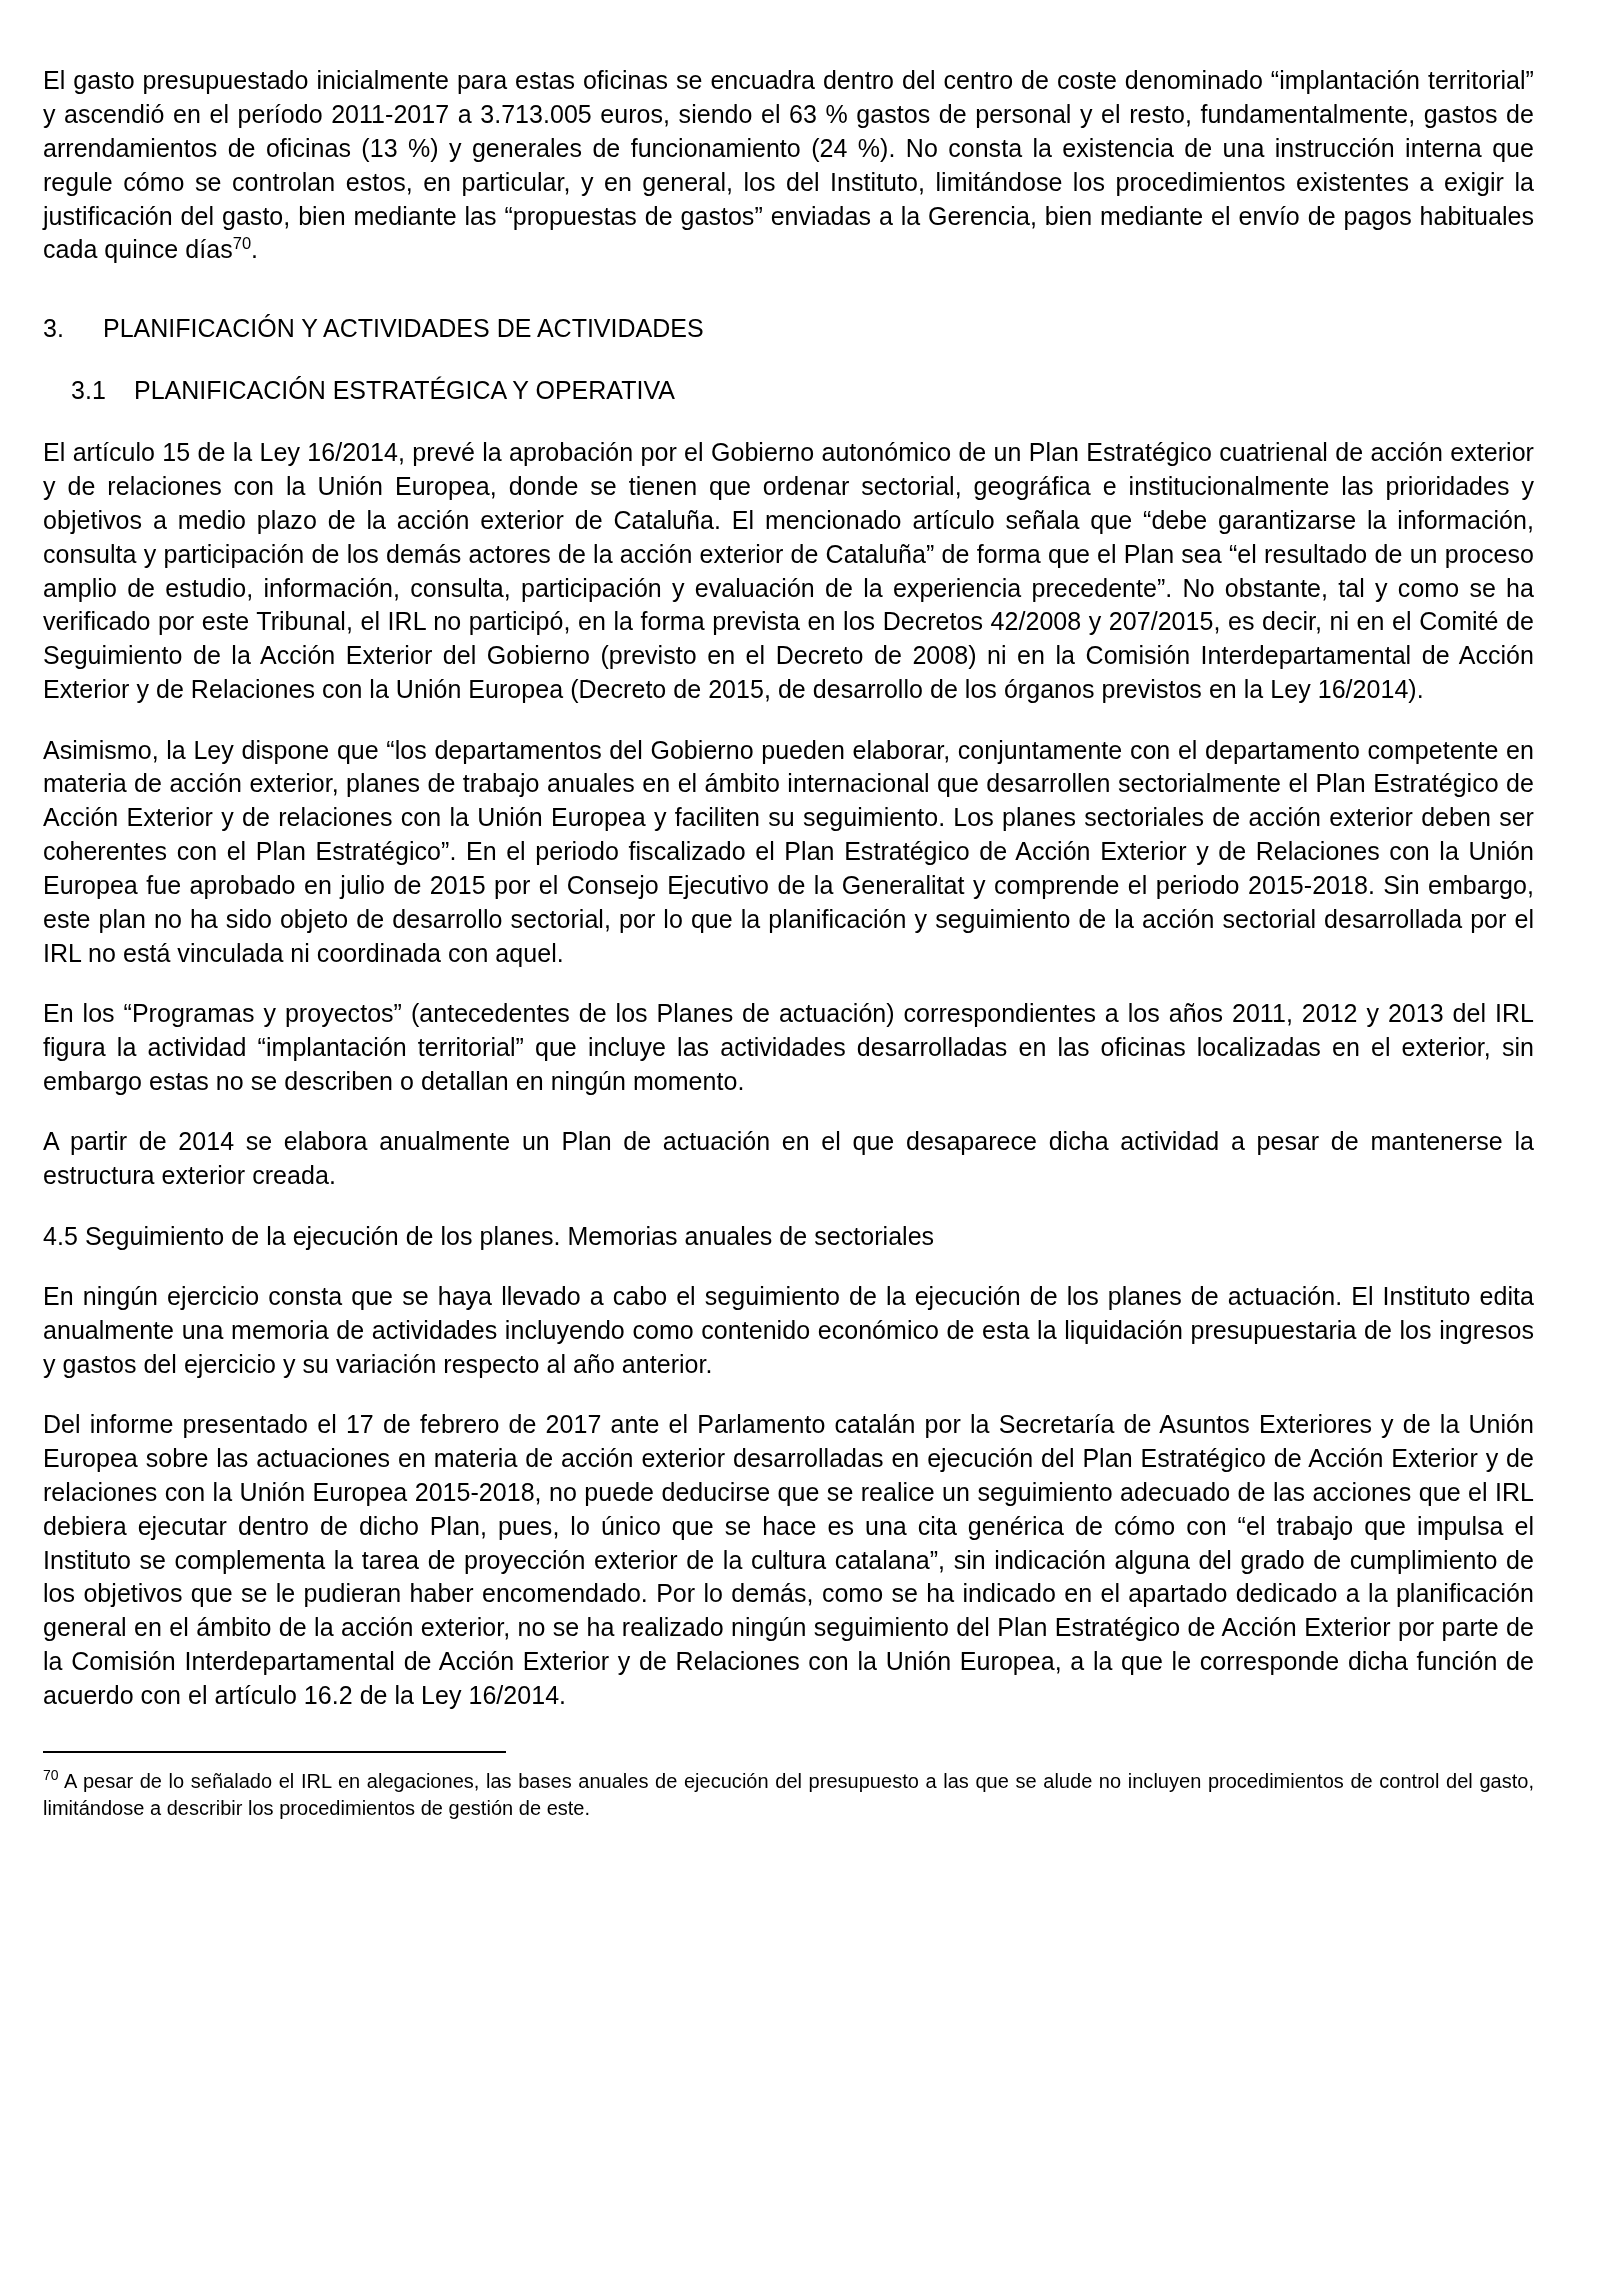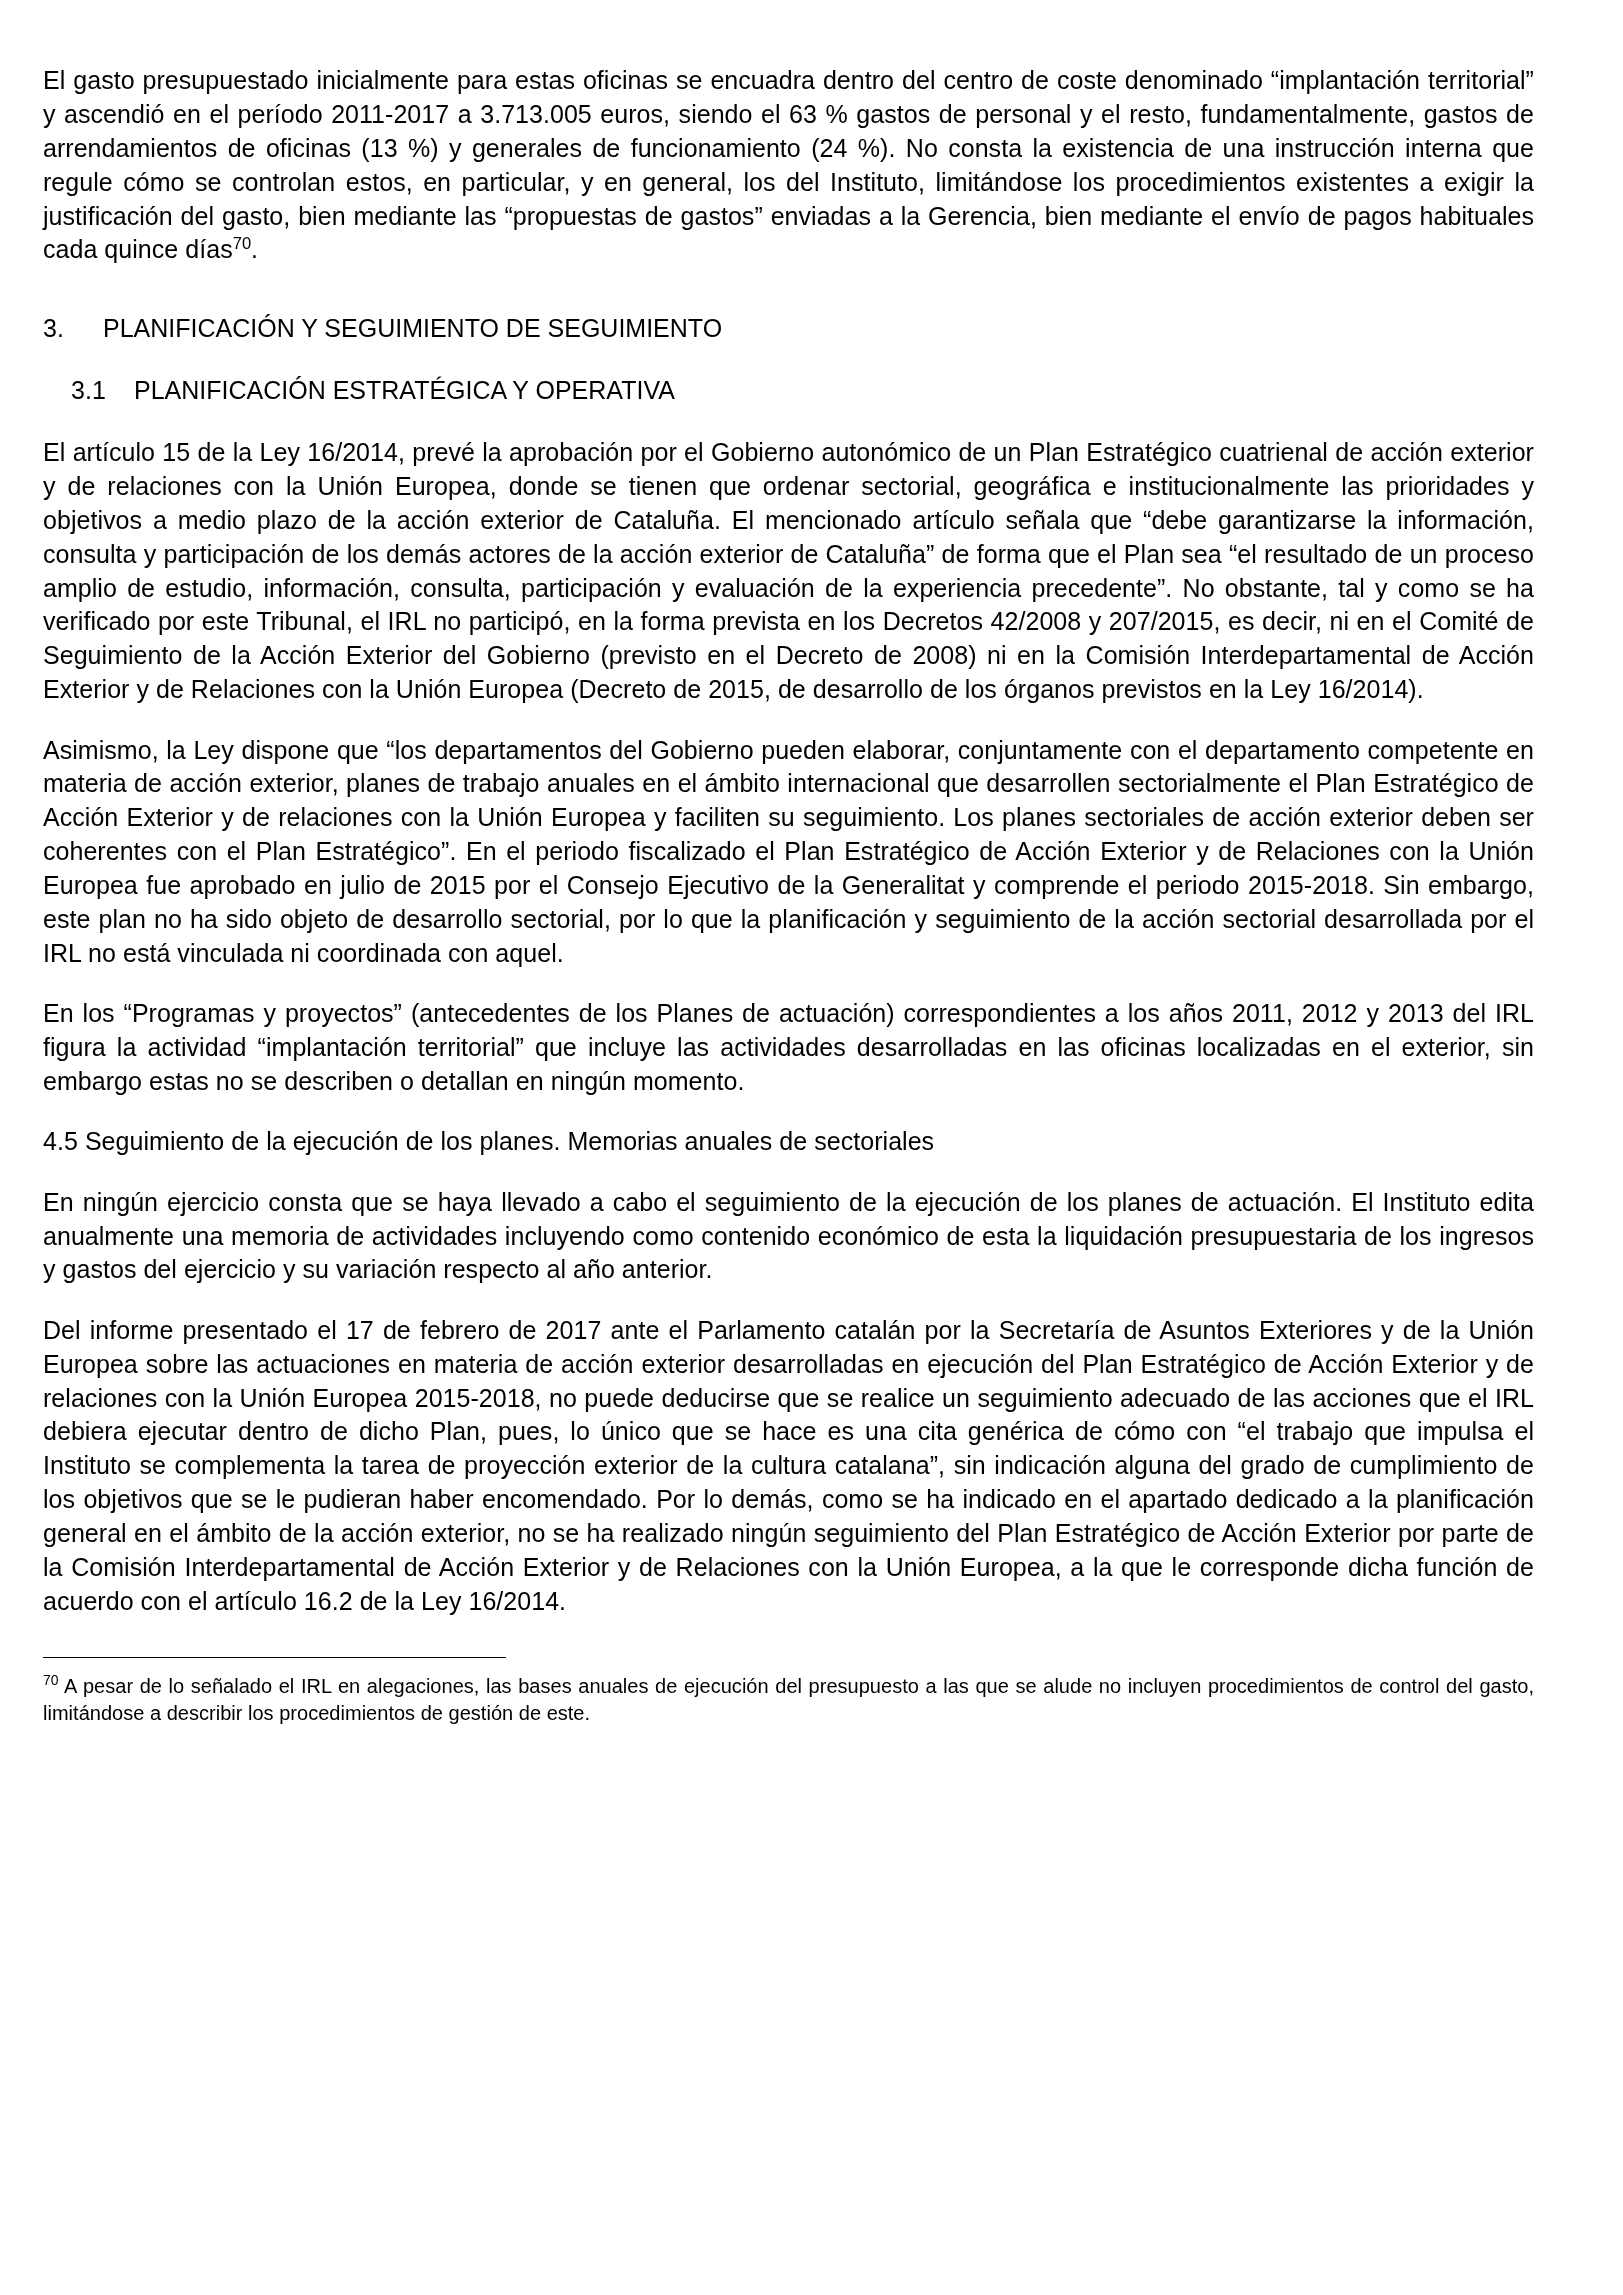--- a/index.html
+++ b/index.html
@@ -87,35 +87,36 @@
 </style>
 </head>
 <body>
 
 <div class="page">
 
   <p class="para"><span>El gasto presupuestado inicialmente para estas oficinas se encuadra dentro del centro de coste denominado “implantación territorial” y ascendió en el período 2011-2017 a 3.713.005 euros, siendo el 63 % gastos de personal y el resto, fundamentalmente, gastos de arrendamientos de oficinas (13 %) y generales de funcionamiento (24 %). No consta la existencia de una instrucción interna que regule cómo se controlan estos, en particular, y en general, los del Instituto, limitándose los procedimientos existentes a exigir la justificación del gasto, bien mediante las “propuestas de gastos” enviadas a la Gerencia, bien mediante el envío de pagos habituales cada quince días</span><sup>70</sup>.</p>
 
   <div class="heading-row sec-gap-top">
     <span class="heading-num">3.</span>
-    <span class="heading-text">PLANIFICACIÓN Y SEGUIMIENTO DE SEGUIMIENTO</span>
+    <span class="heading-text">PLANIFICACIÓN Y ACTIVIDADES DE ACTIVIDADES</span>
   </div>
 
   <div class="heading-row sec-gap-mid">
     <span class="heading-num sub">3.1</span>
     <span class="heading-text">PLANIFICACIÓN ESTRATÉGICA Y OPERATIVA</span>
   </div>
 
   <p class="para">El artículo 15 de la Ley 16/2014, prevé la aprobación por el Gobierno autonómico de un Plan Estratégico cuatrienal de acción exterior y de relaciones con la Unión Europea, donde se tienen que ordenar sectorial, geográfica e institucionalmente las prioridades y objetivos a medio plazo de la acción exterior de Cataluña. El mencionado artículo señala que “debe garantizarse la información, consulta y participación de los demás actores de la acción exterior de Cataluña” de forma que el Plan sea “el resultado de un proceso amplio de estudio, información, consulta, participación y evaluación de la experiencia precedente”. No obstante, tal y como se ha verificado por este Tribunal, el IRL no participó, en la forma prevista en los Decretos 42/2008 y 207/2015, es decir, ni en el Comité de Seguimiento de la Acción Exterior del Gobierno (previsto en el Decreto de 2008) ni en la Comisión Interdepartamental de Acción Exterior y de Relaciones con la Unión Europea (Decreto de 2015, de desarrollo de los órganos previstos en la Ley 16/2014).</p>
 
   <p class="para">Asimismo, la Ley dispone que “los departamentos del Gobierno pueden elaborar, conjuntamente con el departamento competente en materia de acción exterior, planes de trabajo anuales en el ámbito internacional que desarrollen sectorialmente el Plan Estratégico de Acción Exterior y de relaciones con la Unión Europea y faciliten su seguimiento. Los planes sectoriales de acción exterior deben ser coherentes con el Plan Estratégico”. En el periodo fiscalizado el Plan Estratégico de Acción Exterior y de Relaciones con la Unión Europea fue aprobado en julio de 2015 por el Consejo Ejecutivo de la Generalitat y comprende el periodo 2015-2018. Sin embargo, este plan no ha sido objeto de desarrollo sectorial, por lo que la planificación y seguimiento de la acción sectorial desarrollada por el IRL no está vinculada ni coordinada con aquel.</p>
 
 
   <p class="para">En los “Programas y proyectos” (antecedentes de los Planes de actuación) correspondientes a los años 2011, 2012 y 2013 del IRL figura la actividad “implantación territorial” que incluye las actividades desarrolladas en las oficinas localizadas en el exterior, sin embargo estas no se describen o detallan en ningún momento.</p>
 
+  <p class="para">A partir de 2014 se elabora anualmente un Plan de actuación en el que desaparece dicha actividad a pesar de mantenerse la estructura exterior creada.</p>
 
   <p class="para"><span>4.5</span> <span>Seguimiento de la ejecución de los planes. Memorias anuales de sectoriales</span></p>
 
   <p class="para">En ningún ejercicio consta que se haya llevado a cabo el seguimiento de la ejecución de los planes de actuación. El Instituto edita anualmente una memoria de actividades incluyendo como contenido económico de esta la liquidación presupuestaria de los ingresos y gastos del ejercicio y su variación respecto al año anterior.</p>
 
   <p class="para-tight">Del informe presentado el 17 de febrero de 2017 ante el Parlamento catalán por la Secretaría de Asuntos Exteriores y de la Unión Europea sobre las actuaciones en materia de acción exterior desarrolladas en ejecución del Plan Estratégico de Acción Exterior y de relaciones con la Unión Europea 2015-2018, no puede deducirse que se realice un seguimiento adecuado de las acciones que el IRL debiera ejecutar dentro de dicho Plan, pues, lo único que se hace es una cita genérica de cómo con “el trabajo que impulsa el Instituto se complementa la tarea de proyección exterior de la cultura catalana”, sin indicación alguna del grado de cumplimiento de los objetivos que se le pudieran haber encomendado. Por lo demás, como se ha indicado en el apartado dedicado a la planificación general en el ámbito de la acción exterior, no se ha realizado ningún seguimiento del Plan Estratégico de Acción Exterior por parte de la Comisión Interdepartamental de Acción Exterior y de Relaciones con la Unión Europea, a la que le corresponde dicha función de acuerdo con el artículo 16.2 de la Ley 16/2014.</p>
 
   <div class="footnote-area">
     <div class="footnote-rule"></div>
     <p class="footnote"><sup>70</sup><span> A pesar de lo señalado el IRL en alegaciones, las bases anuales de ejecución del presupuesto a las que se alude no incluyen procedimientos de control del gasto, limitándose a describir los procedimientos de gestión de este.</span></p>

